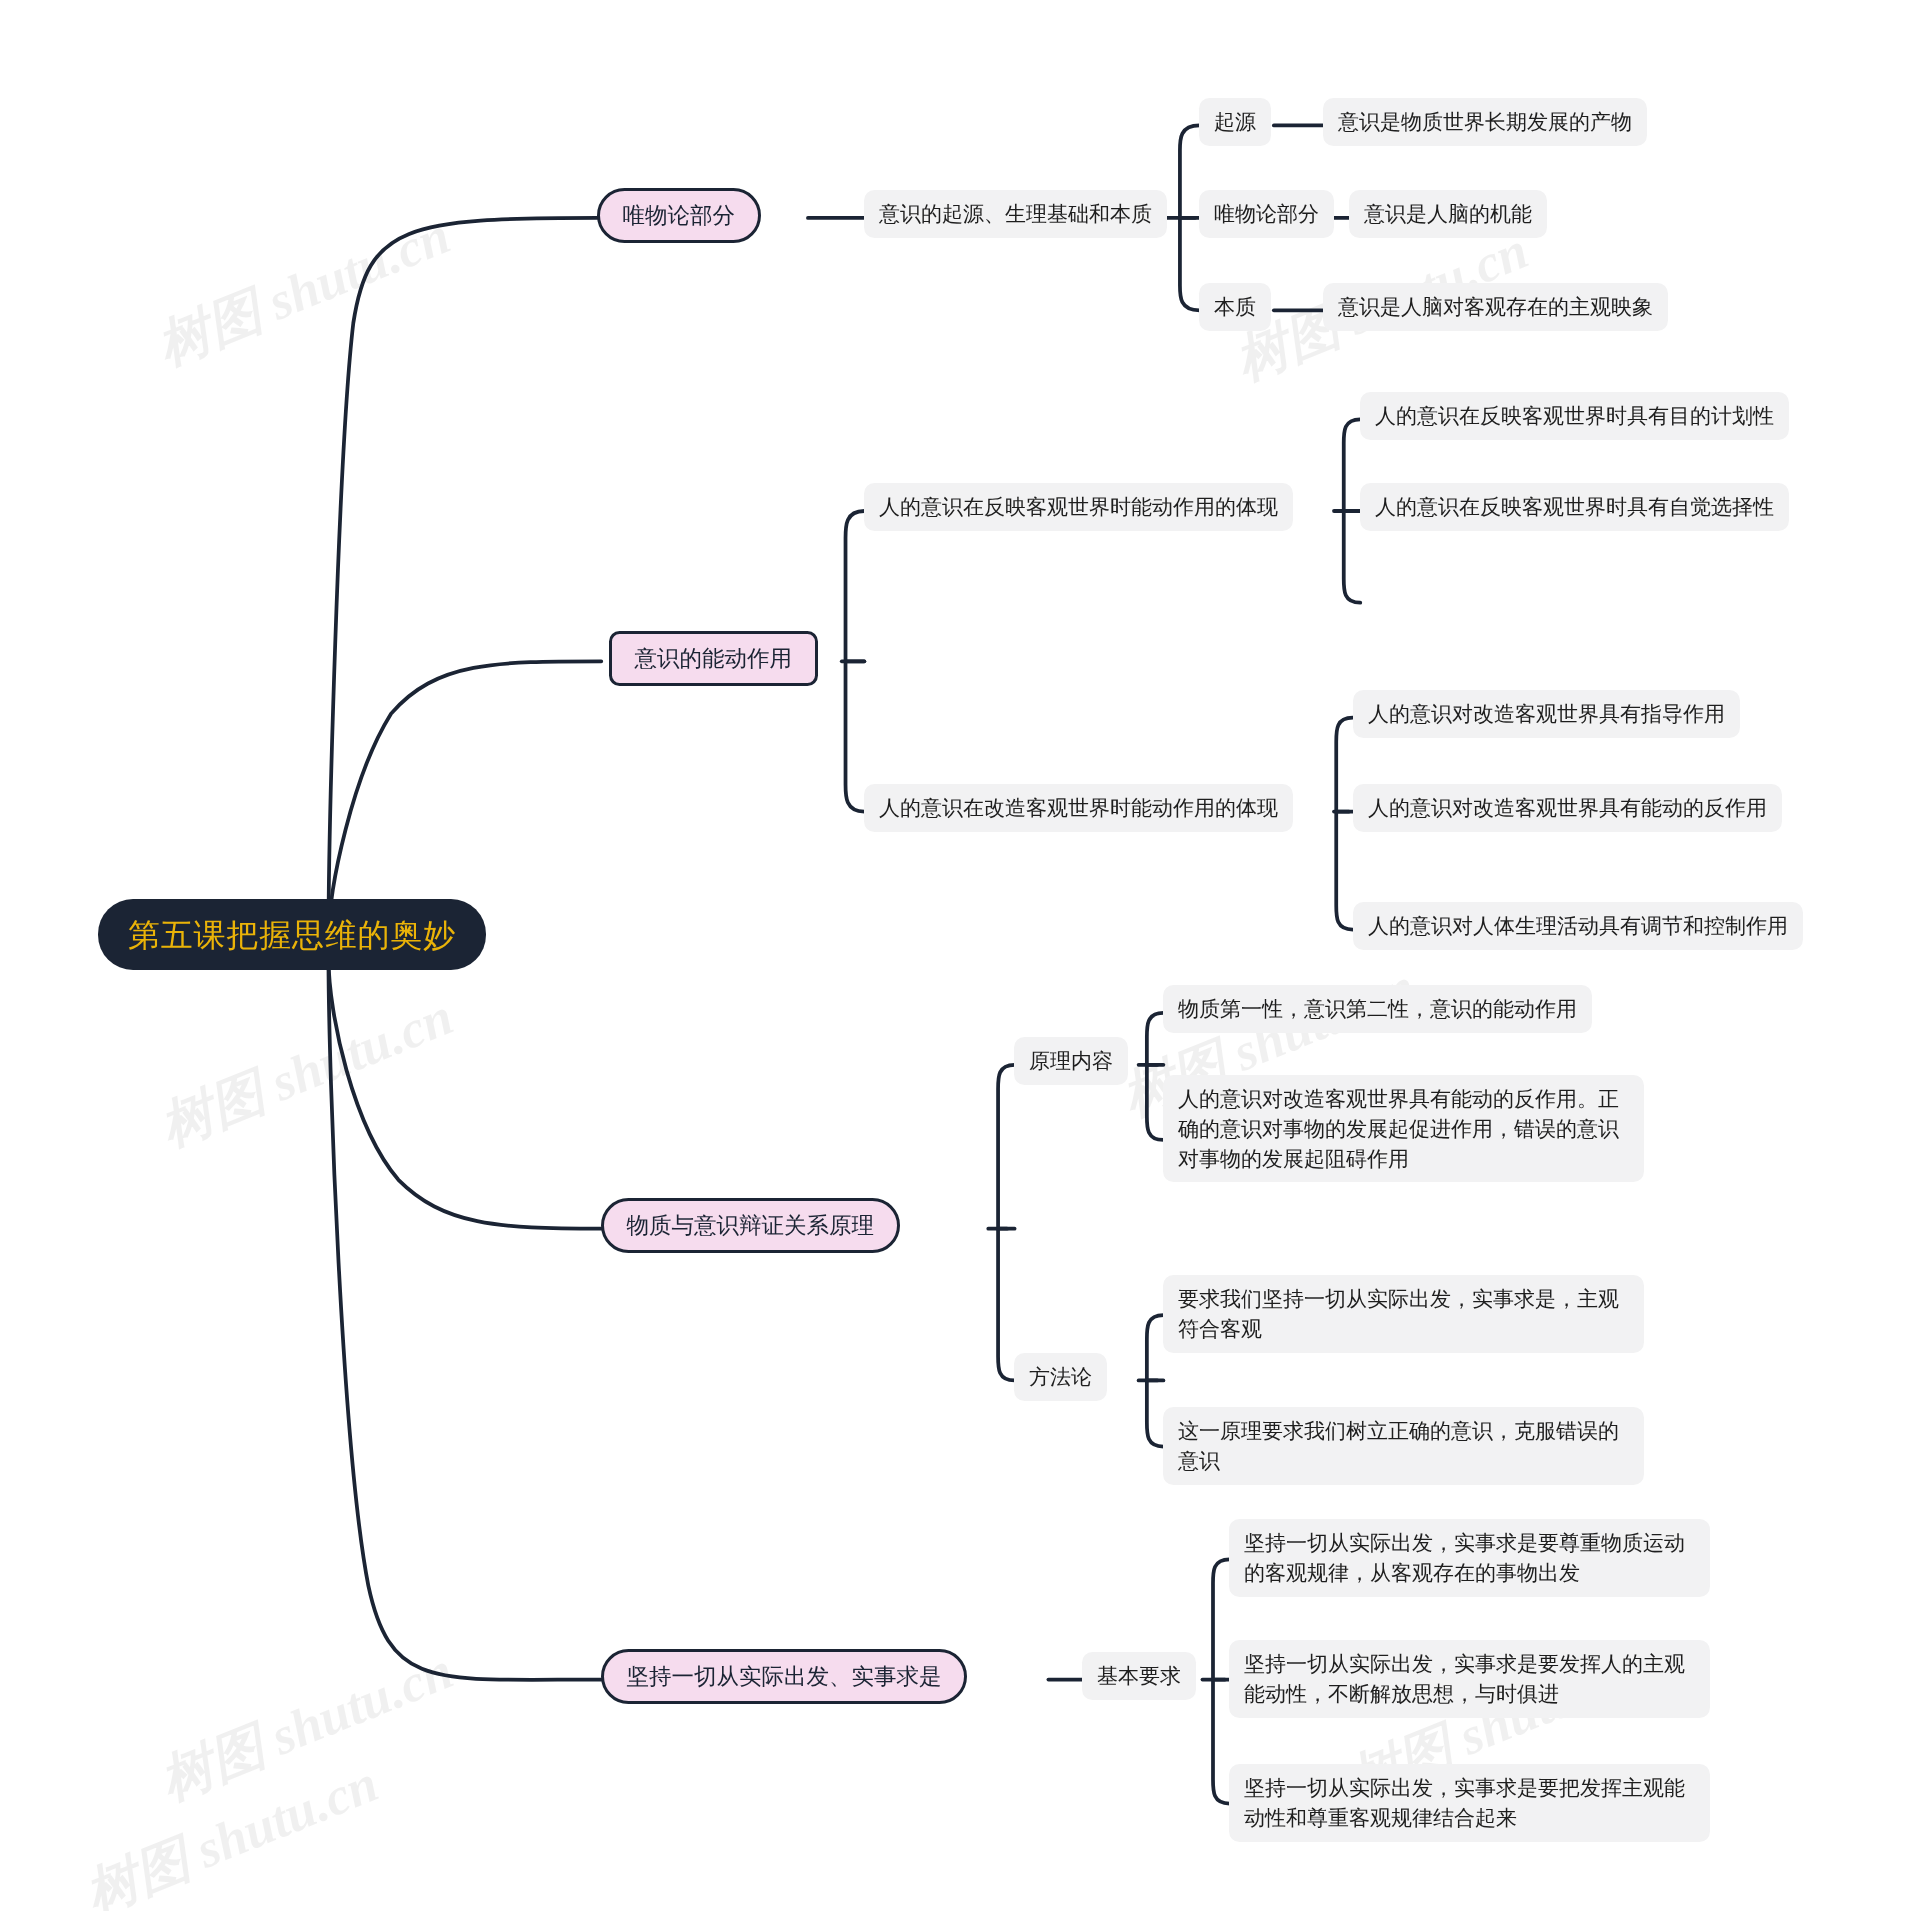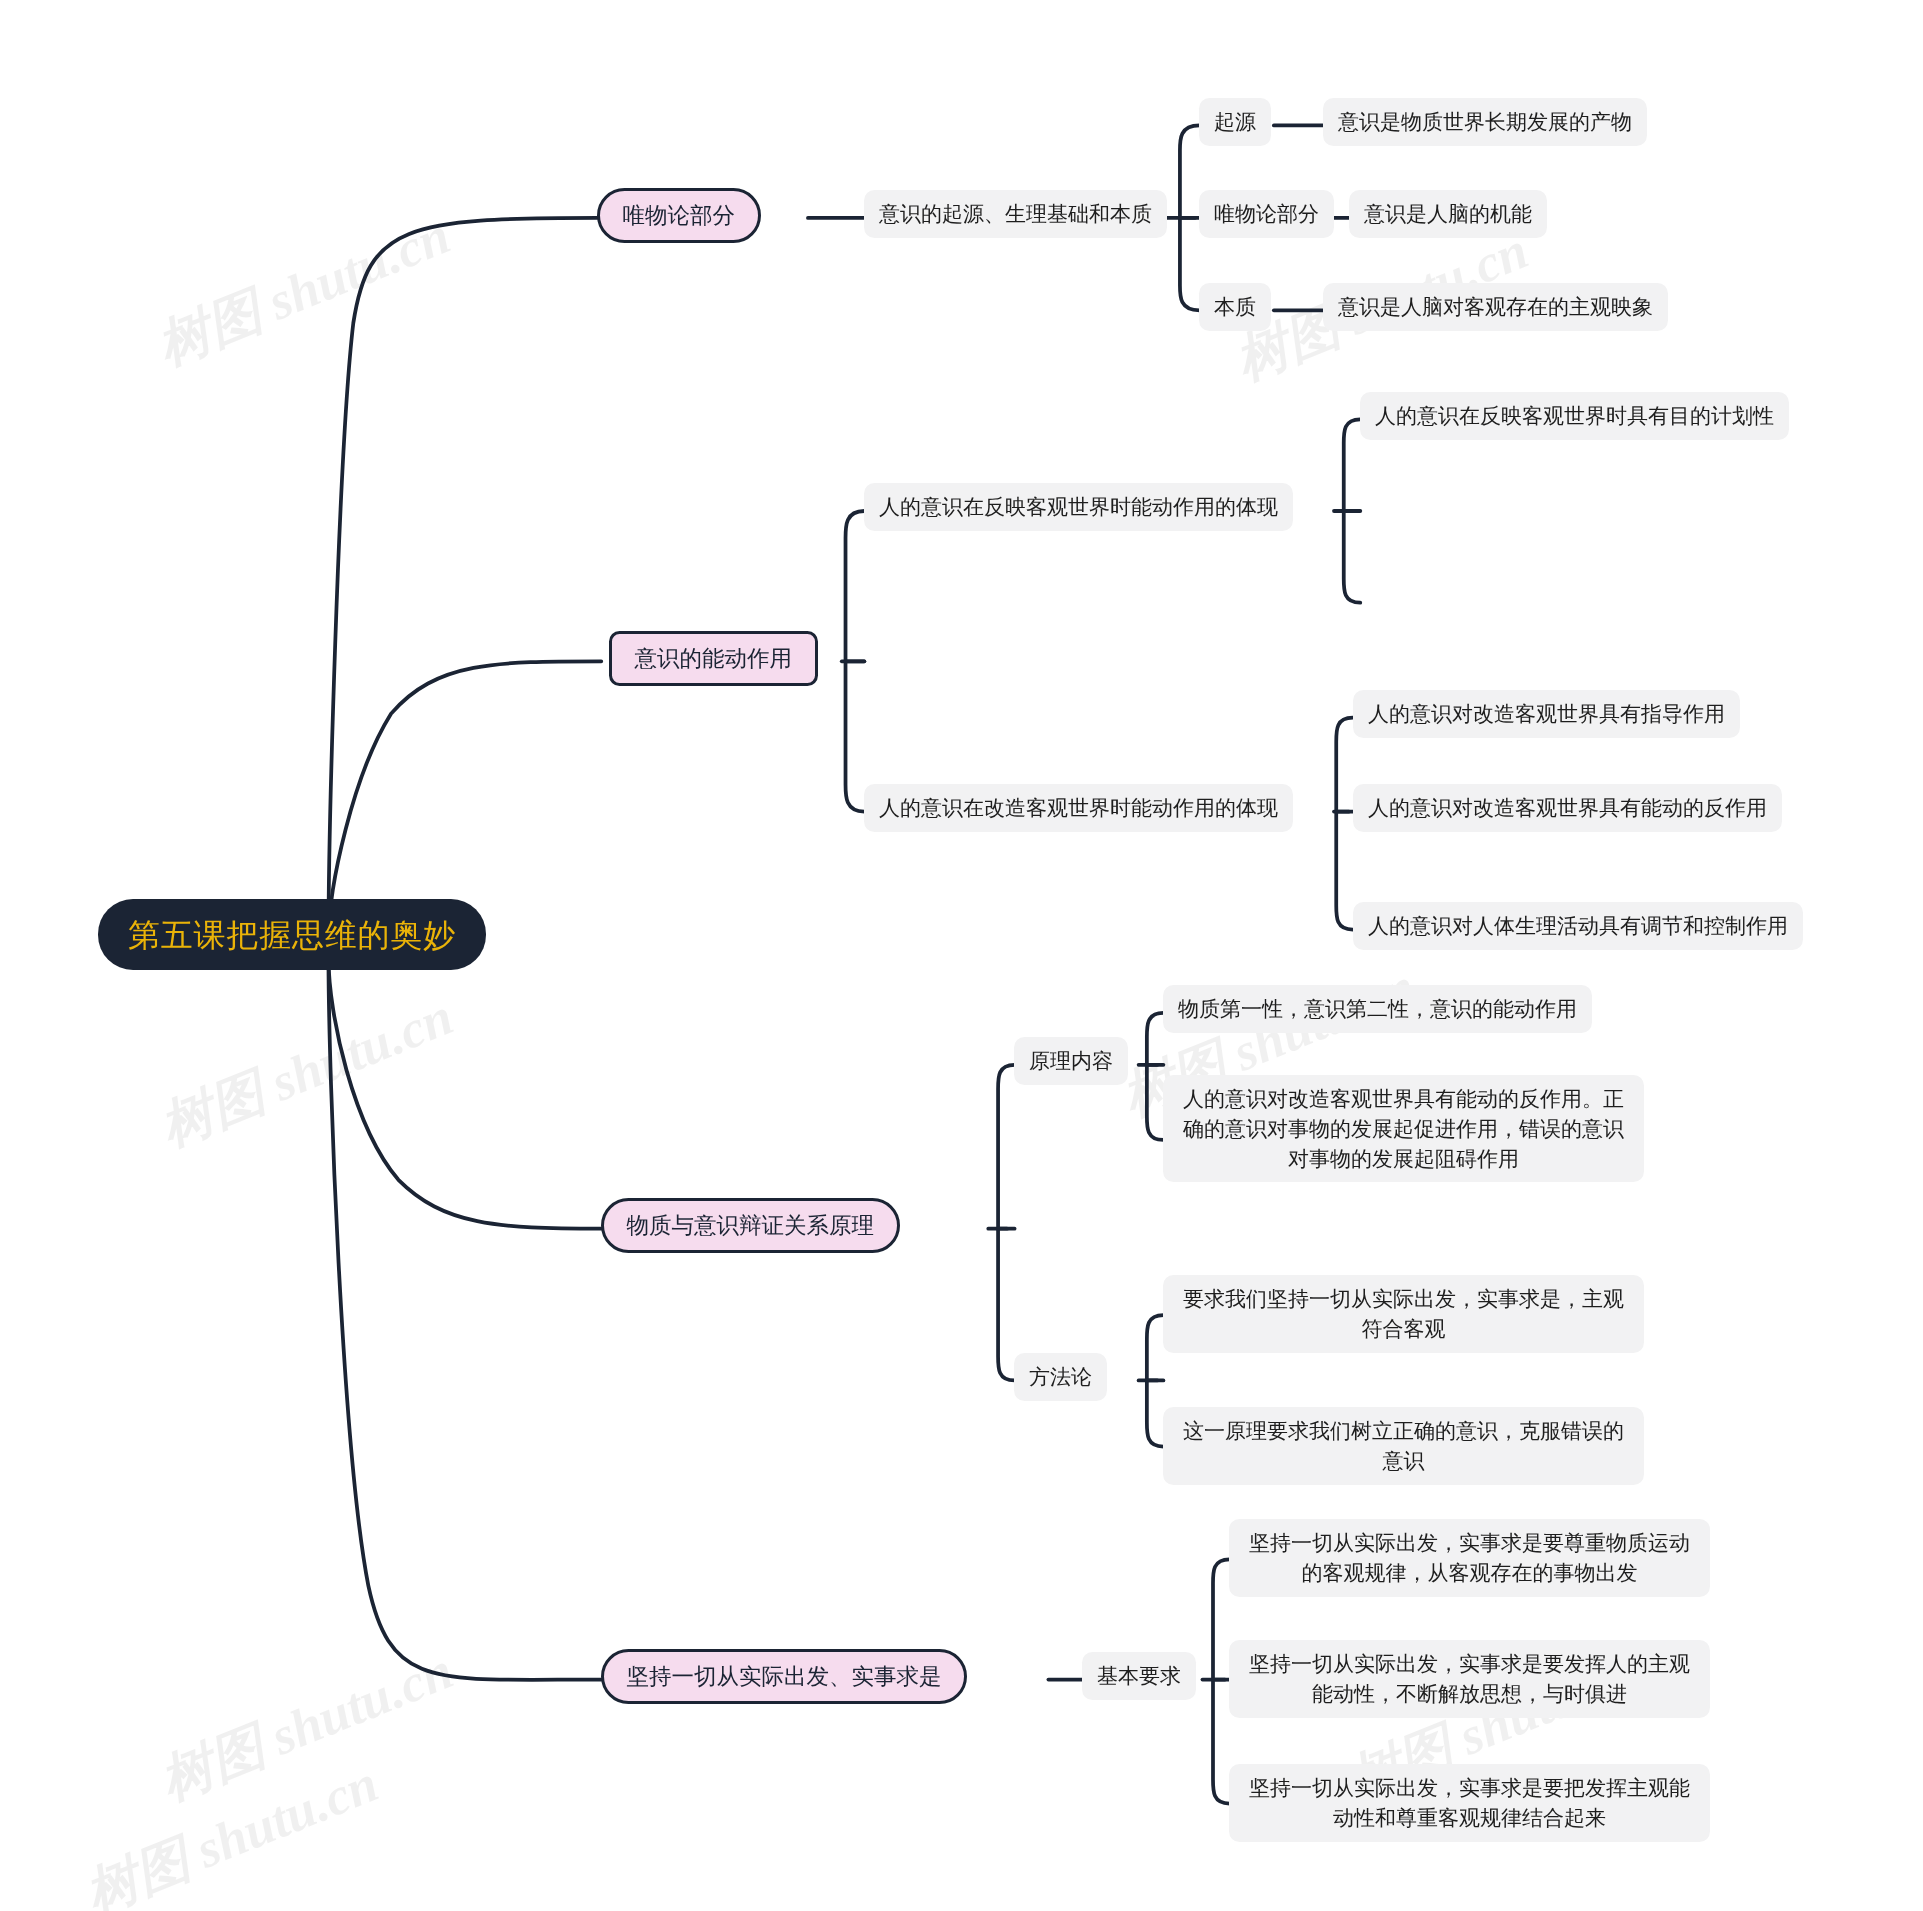--- a/index.html
+++ b/index.html
@@ -27,21 +27,21 @@
   
   .lvl1{
     background:#f6dcee;border:3px solid #1b2434;color:#1b2434;
     padding:10.5px 22.5px;font-size:22.5px;line-height:1.25;white-space:nowrap;
   }
   .lvl1.pill{border-radius:33px;}
   .lvl1.soft{border-radius:10.5px;}
   
   .gbox{
     background:#f2f2f3;color:#1e1e1e;border-radius:10.5px;
-    padding:9px 15px;font-size:21px;line-height:1.42;text-align:center;
+    padding:9px 15px;font-size:21px;line-height:1.42;
   }
   .gbox.nowrap{white-space:nowrap;}
   .gbox.wrap{white-space:normal;}
 </style>
 </head>
 <body>
 
 <div id="canvas">
 
   <div class="wm" style="left:147px;top:316px;font-size:53px;transform:rotate(-22deg);">树图 shutu.cn</div>
@@ -139,20 +139,23 @@
   <div class="node lvl1 soft" style="left:609px;top:631px;">
     <span class="txt">意识的能动作用</span>
   </div>
 
   <div class="node gbox nowrap" style="left:864px;top:483px;">
     <span class="txt">人的意识在反映客观世界时能动作用的体现</span>
   </div>
   <div class="node gbox nowrap" style="left:1360px;top:392px;">
     <span class="txt">人的意识在反映客观世界时具有目的计划性</span>
   </div>
+  <div class="node gbox nowrap" style="left:1360px;top:483px;">
+    <span class="txt">人的意识在反映客观世界时具有自觉选择性</span>
+  </div>
 
   <div class="node gbox nowrap" style="left:864px;top:784px;">
     <span class="txt">人的意识在改造客观世界时能动作用的体现</span>
   </div>
   <div class="node gbox nowrap" style="left:1353px;top:690px;">
     <span class="txt">人的意识对改造客观世界具有指导作用</span>
   </div>
   <div class="node gbox nowrap" style="left:1353px;top:784px;">
     <span class="txt">人的意识对改造客观世界具有能动的反作用</span>
   </div>

